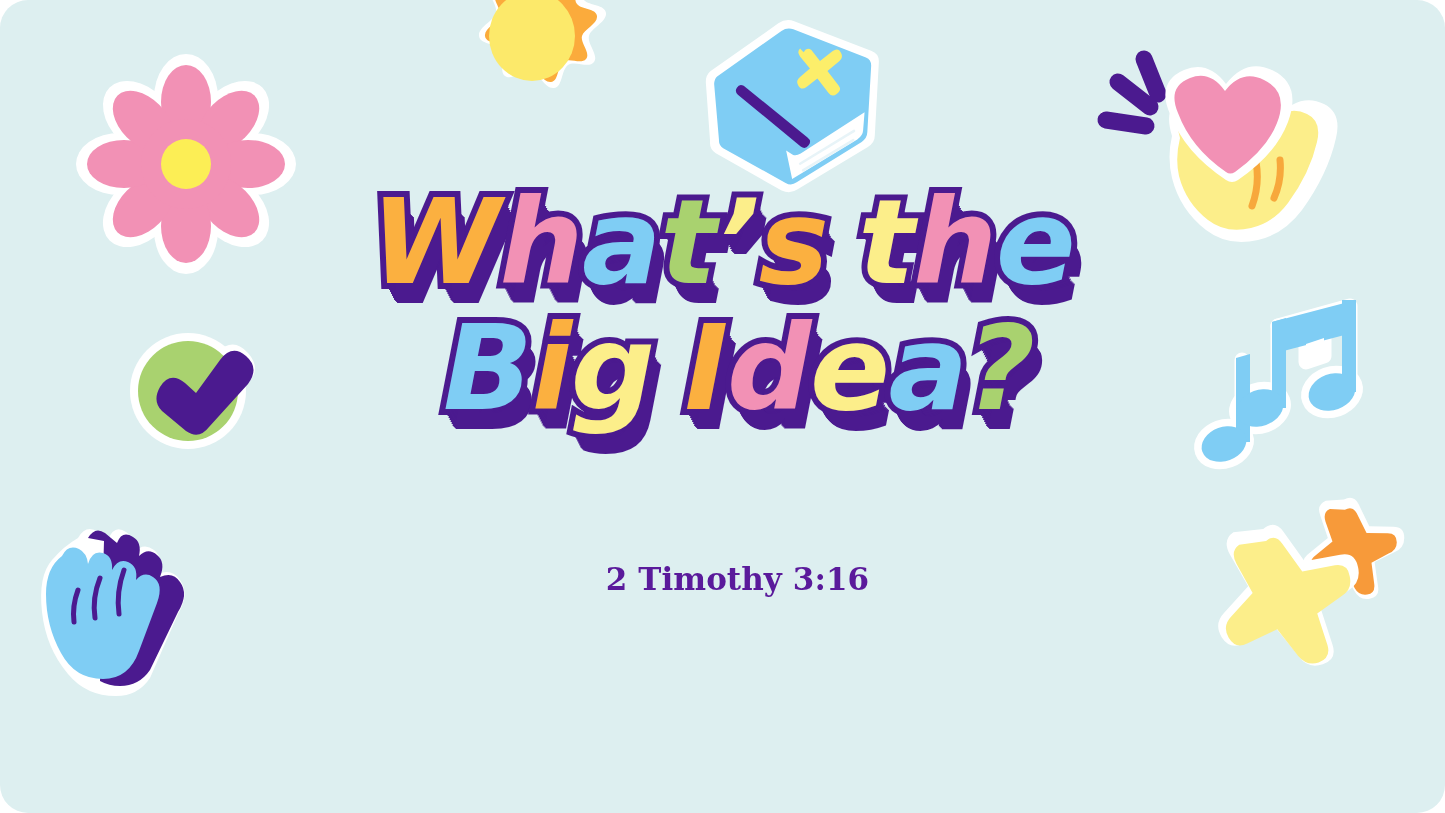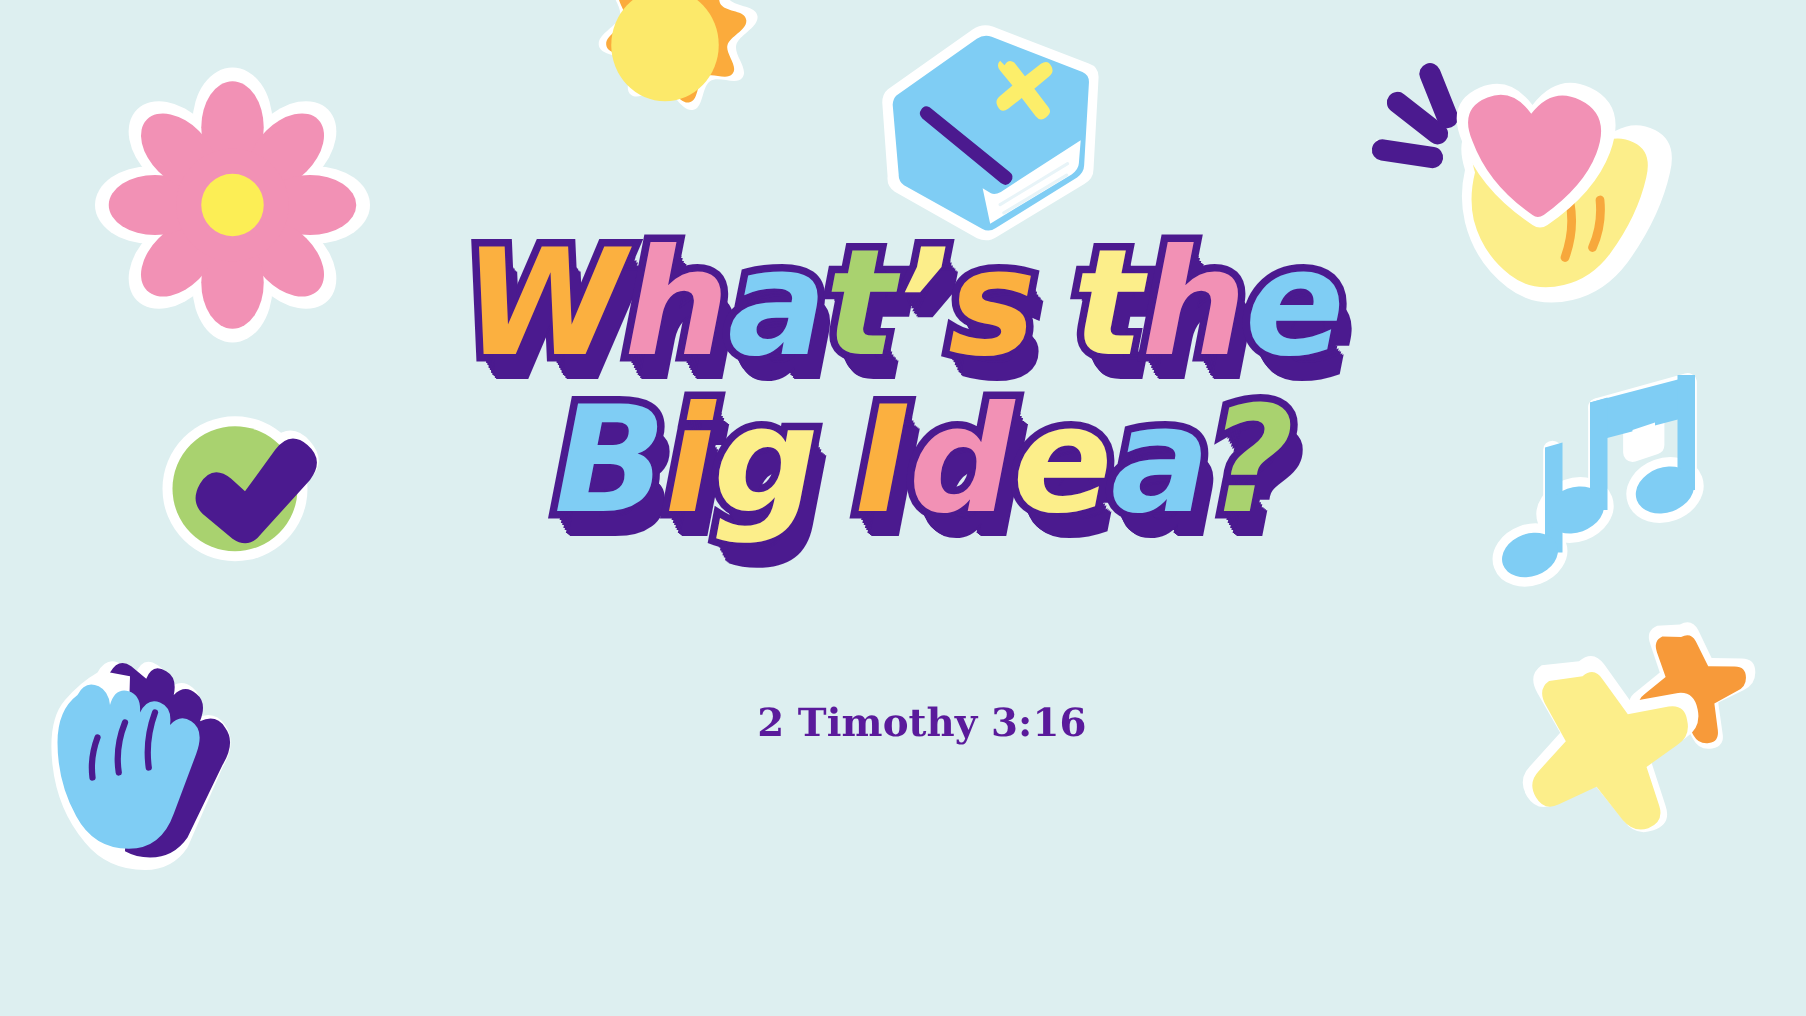--- a/index.html
+++ b/index.html
@@ -12,20 +12,21 @@
     overflow: hidden;
     font-family: "Liberation Sans", sans-serif;
   }
 
   #slide {
     position: relative;
     width: 1445px;
     height: 813px;
     background: #ddeff0;
     overflow: hidden;
+    border-radius: 28px;
   }
 
   
   .sticker {
     position: absolute;
   }
   .sticker svg { display: block; overflow: visible; }
 
   #sticker-flower      { left: 84px;   top: 60px;  width: 205px; height: 210px; }
   #sticker-sun         { left: 452px;  top: -42px; width: 160px; height: 160px; }

